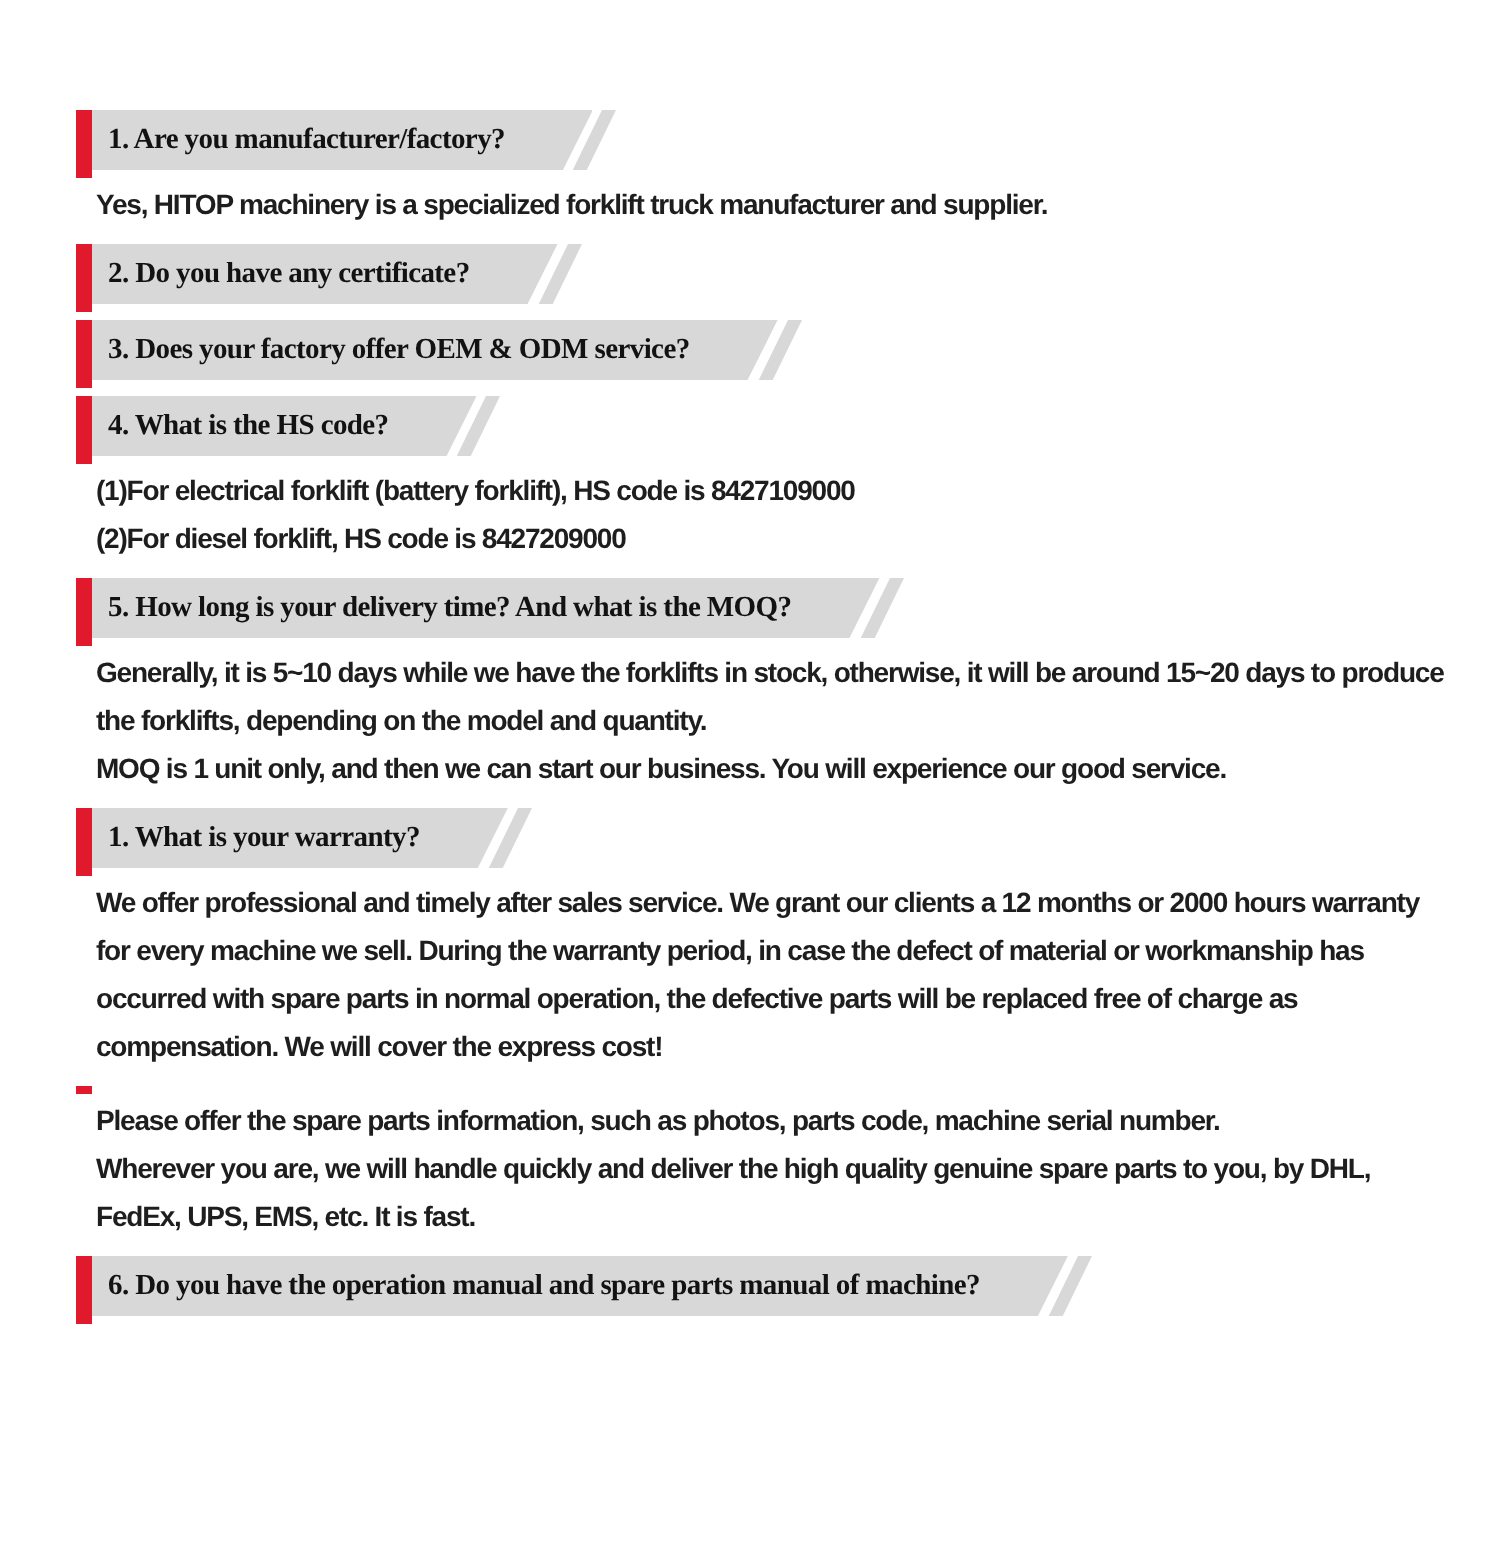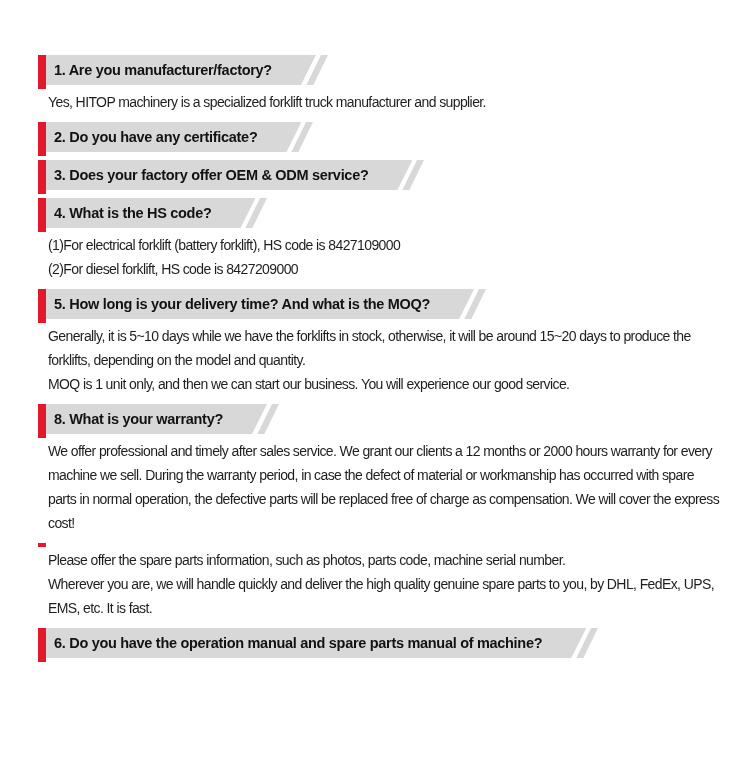--- a/index.html
+++ b/index.html
@@ -34,36 +34,38 @@
     flex:none;
     background:var(--gray);
     color:var(--qtext);
     font-size:14.5px;
     font-weight:bold;
     letter-spacing:-0.3px;
     line-height:18px;
     padding:6px 44px 6px 8px;
     white-space:nowrap;
     clip-path:polygon(0 0, 100% 0, calc(100% - 15px) 100%, 0 100%);
+    font-family:Liberation Serif, serif;
   }
   .slant-stripe{
     flex:none;
     width:7px;
     margin-left:5px;
     background:var(--gray);
     transform:skewX(-26deg);
     transform-origin:left top;
   }
   .answer{
     margin:5px 0 0 10px;
     color:var(--text);
     font-size:14px;
     letter-spacing:-0.6px;
     line-height:24px;
     white-space:pre-line;
+    font-weight:bold;
   }
 </style>
 </head>
 <body>
 
 <div class="page">
 
   <section class="faq-item">
     <div class="q-row">
       <span class="red-bar"></span>
@@ -105,21 +107,21 @@
       <span class="q-banner">5. How long is your delivery time? And what is the MOQ?</span>
       <span class="slant-stripe"></span>
     </div>
     <p class="answer">Generally, it is 5~10 days while we have the forklifts in stock, otherwise, it will be around 15~20 days to produce the forklifts, depending on the model and quantity.
 MOQ is 1 unit only, and then we can start our business. You will experience our good service.</p>
   </section>
 
   <section class="faq-item">
     <div class="q-row">
       <span class="red-bar"></span>
-      <span class="q-banner">8. What is your warranty?</span>
+      <span class="q-banner">1. What is your warranty?</span>
       <span class="slant-stripe"></span>
     </div>
     <p class="answer">We offer professional and timely after sales service. We grant our clients a 12 months or 2000 hours warranty for every machine we sell. During the warranty period, in case the defect of material or workmanship has occurred with spare parts in normal operation, the defective parts will be replaced free of charge as compensation. We will cover the express cost!</p>
   </section>
 
   <section class="faq-item">
     <div class="q-row">
       <span class="red-bar"></span>
       <span class="slant-stripe"></span>
     </div>

